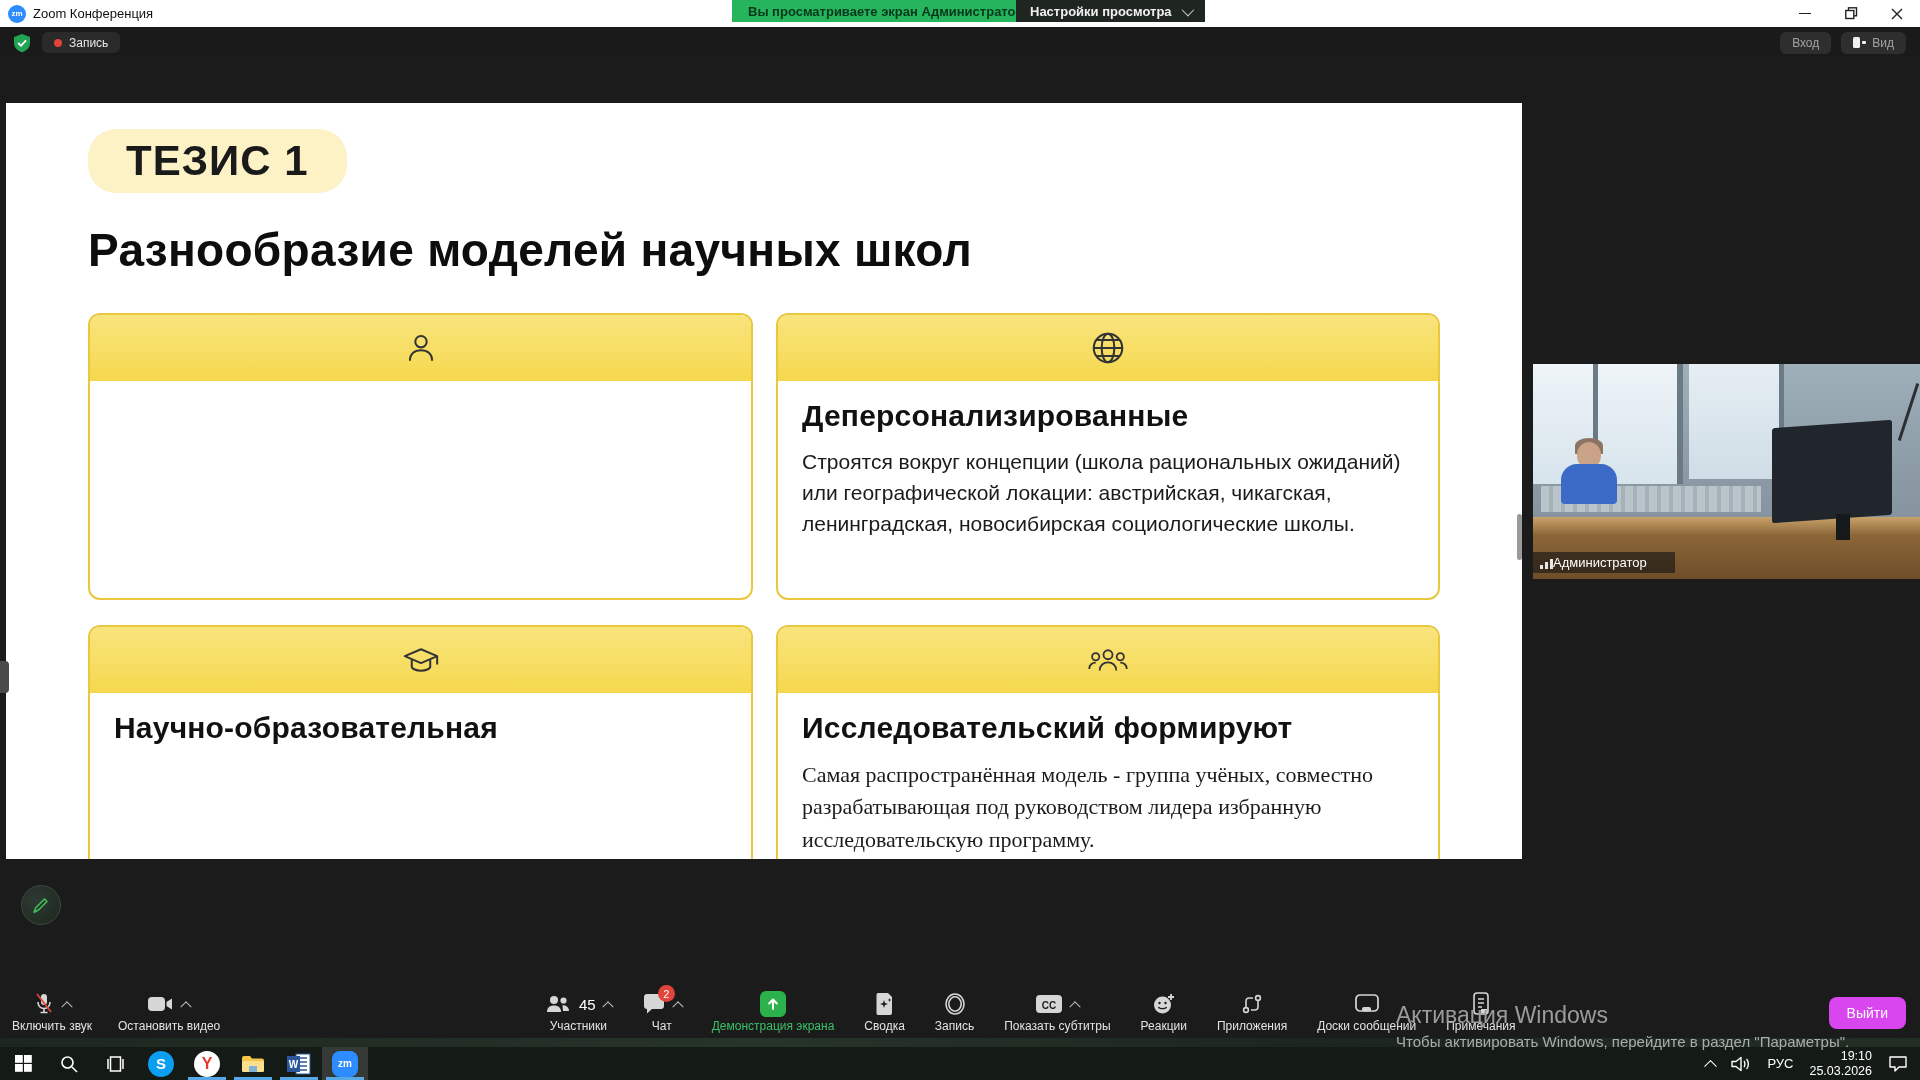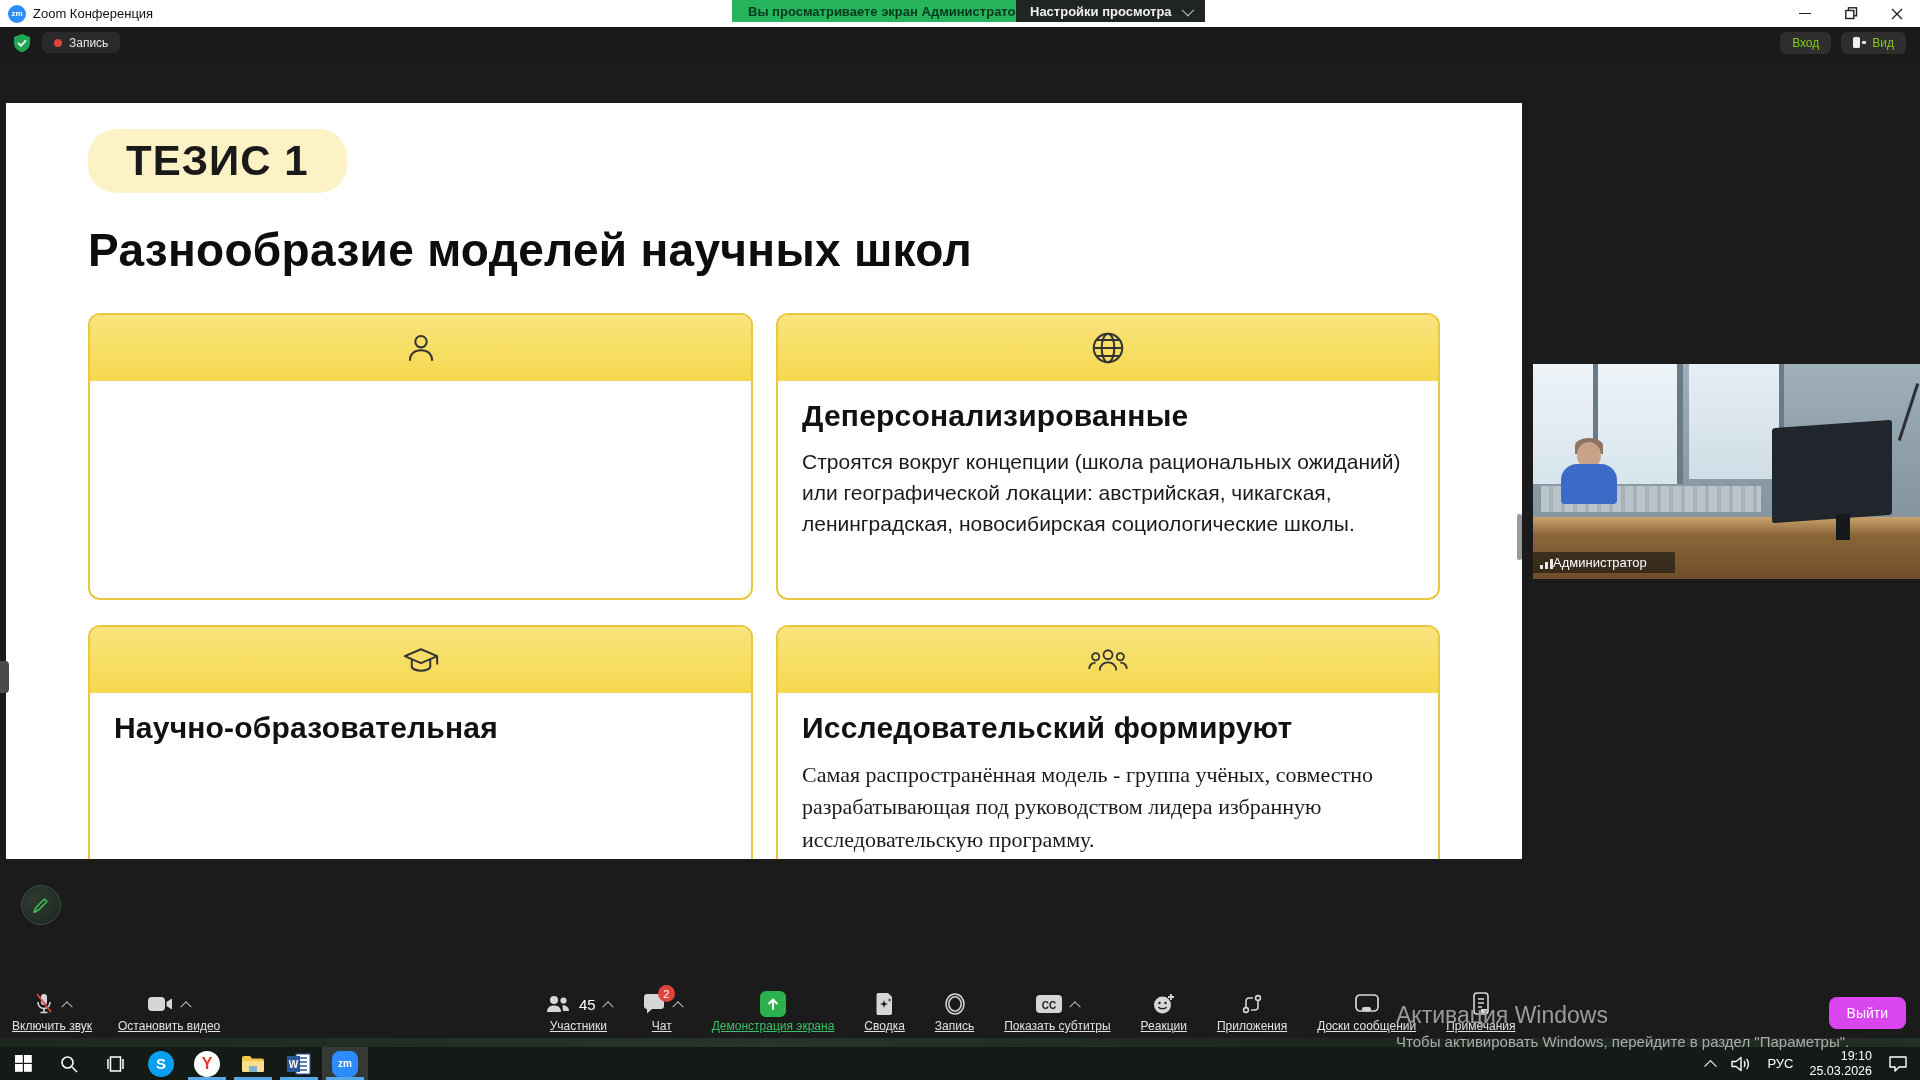--- a/index.html
+++ b/index.html
@@ -22,21 +22,21 @@
   .min-glyph { width:12px; height:0; border-top:1.6px solid #222; }
 
   
   .meetingbar { position:absolute; top:27px; left:0; right:0; height:31px; background:#1a1a1a; display:flex; align-items:center; }
   .shield { margin-left:12px; }
   .rec-pill { margin-left:10px; background:#2a2a2a; border-radius:6px; height:21px; display:flex; align-items:center;
               gap:7px; padding:0 12px; color:#e8e8e8; font-size:12px; }
   .rec-dot { width:8px; height:8px; border-radius:50%; background:#e0443a; }
   .mb-right { margin-left:auto; display:flex; gap:10px; margin-right:14px; }
   .mb-btn { background:#2e2e2e; border-radius:6px; height:22px; display:flex; align-items:center; gap:6px;
-            padding:0 12px; color:#84cc16; font-size:12px; cursor:pointer; }
+            padding:0 12px; color:#a3a3a3; font-size:12px; cursor:pointer; }
 
   
   .stage { position:absolute; top:58px; left:0; right:0; height:928px; background:#1b1b1b; }
   .slide { position:absolute; left:6px; top:45px; width:1516px; height:756px; background:#ffffff; overflow:hidden; }
   .badge { display:inline-block; margin:26px 0 0 82px; background:#fcf2c6; border-radius:28px; padding:8px 38px;
            font-size:42px; font-weight:600; color:#1a1a1a; letter-spacing:1px; }
   .slide-title { margin:30px 0 0 82px; font-size:46px; font-weight:700; color:#0d0d0d; letter-spacing:0.3px; }
   .cards { display:grid; grid-template-columns:665px 664px; column-gap:23px; row-gap:25px; margin:36px 0 0 82px; }
   .card { border:2px solid #e9c83f; border-radius:12px; background:#fff; overflow:hidden; }
   .card-head { height:66px; background:linear-gradient(#f9e47d,#f5d84e); display:flex; align-items:center; justify-content:center; }
@@ -76,21 +76,21 @@
 
   
   .wm { position:absolute; left:1396px; top:944px; color:#9b9b9b; z-index:5; }
   .wm-1 { font-size:23px; }
   .wm-2 { font-size:15px; margin-top:4px; color:#a9adad; }
 
   
   .toolbar { position:absolute; top:986px; left:0; right:0; height:52px; background:#1b1b1b; }
   .tb-item { display:flex; flex-direction:column; align-items:center; justify-content:flex-start; cursor:pointer; position:relative; }
   .tb-iconrow { height:26px; display:flex; align-items:center; gap:8px; }
-  .tb-label { font-size:12px; color:#e3e3e3; margin-top:2px; white-space:nowrap;text-decoration:underline; }
+  .tb-label { font-size:12px; color:#e3e3e3; margin-top:2px; white-space:nowrap; }
   .tb-label.green { color:#3ac168; }
   .tb-chev { width:8px; height:8px; border-left:1.6px solid #bdbdbd; border-top:1.6px solid #bdbdbd; transform:rotate(45deg) translate(2px,2px); }
   .tb-left { position:absolute; left:12px; top:5px; display:flex; gap:26px; }
   .tb-center { position:absolute; left:545px; top:5px; display:flex; gap:30px; }
   .tb-count { color:#fff; font-size:15px; }
   .chat-badge { position:absolute; top:-6px; left:16px; background:#e0443a; color:#fff; border-radius:9px;
                 min-width:17px; height:17px; font-size:11px; display:flex; align-items:center; justify-content:center; padding:0 4px; }
   .share-ic { width:26px; height:26px; border-radius:6px; background:#2bb24c; display:flex; align-items:center; justify-content:center; }
   .leave-btn { position:absolute; right:14px; top:11px; background:#d946ef; color:#fff; font-size:14px; font-weight:normal;
                border:none; border-radius:8px; padding:8px 18px; cursor:pointer; }

